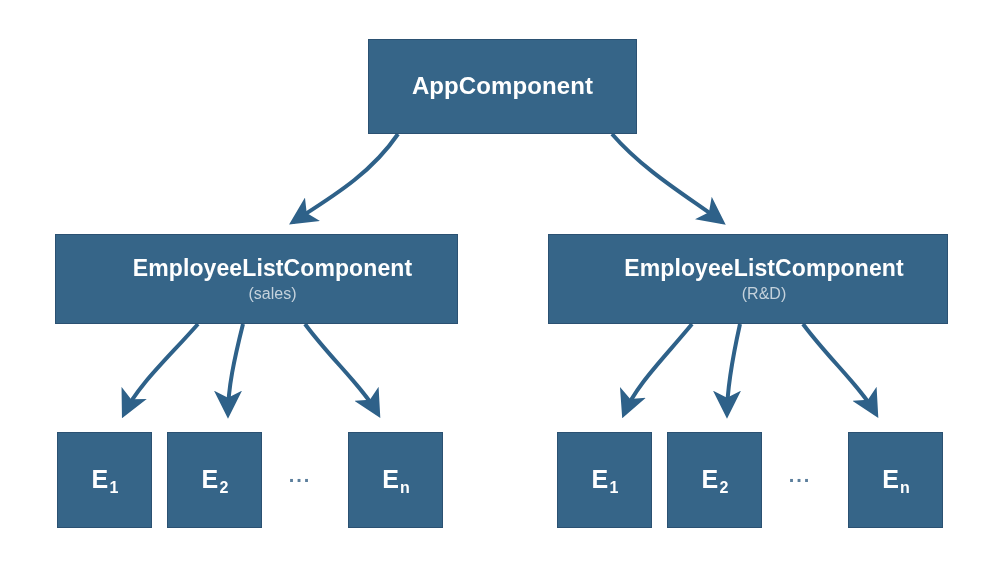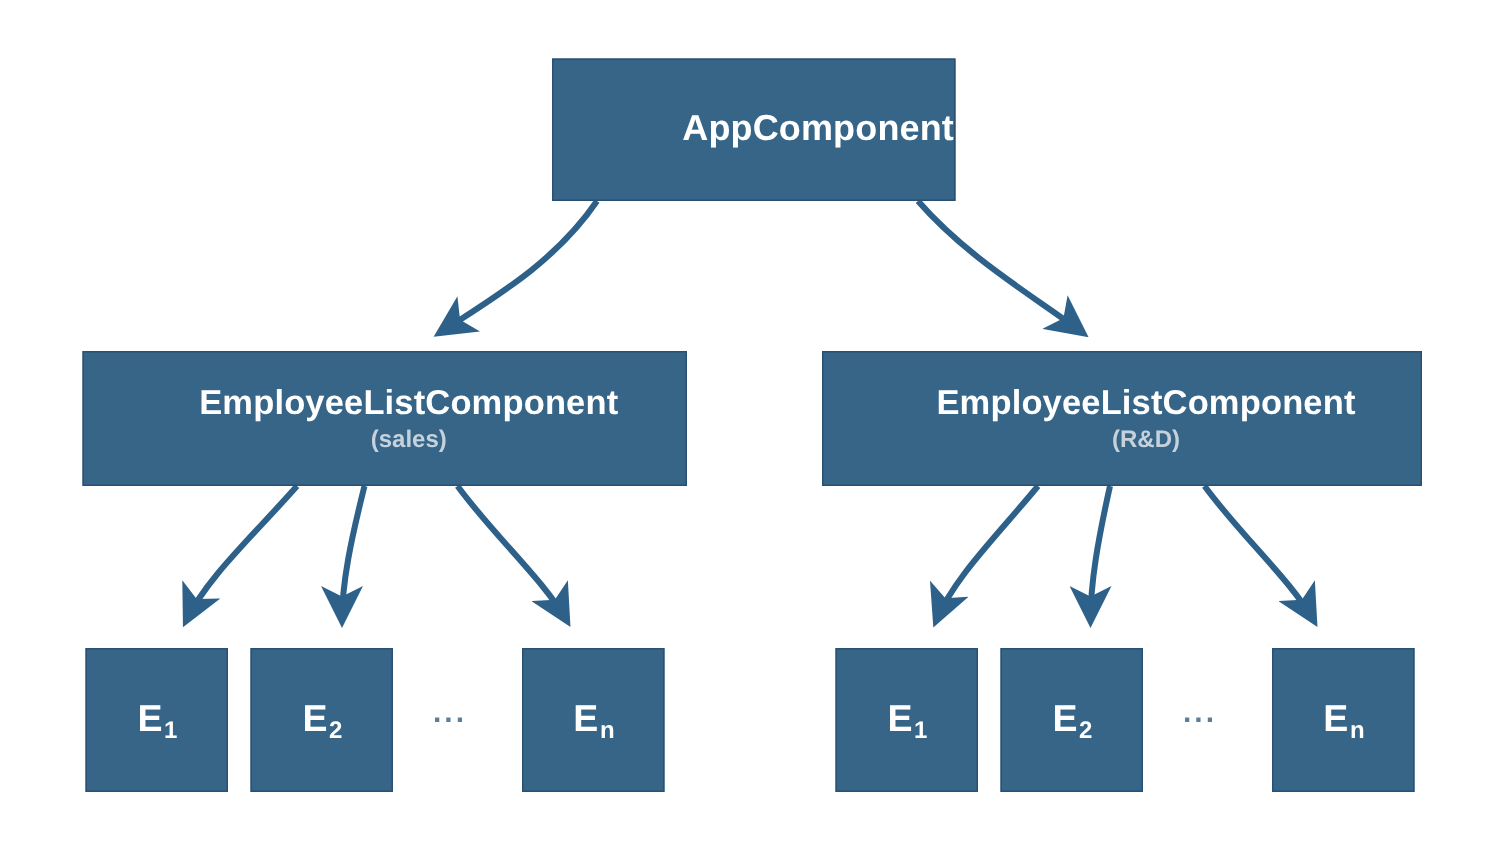--- a/index.html
+++ b/index.html
@@ -36,31 +36,30 @@
     z-index: 2;
   }
   .node-title {
     color: #ffffff;
     font-weight: bold;
     line-height: 1.1;
     letter-spacing: 0.1px;
   }
   .node-sub {
     color: #c5d2dc;
-    font-weight: bold;
+    font-weight: normal;
     line-height: 1.1;
     margin-top: 4px;
   }
   
   #node-app {
     left: 368px;
     top: 39px;
     width: 269px;
     height: 95px;
-    align-items: flex-end;
   }
   #node-app .node-title { font-size: 24px; }
   
   .list-node { top: 234px; height: 90px; padding-left: 32px; }
   #node-list-sales { left: 55px; width: 403px; }
   #node-list-rnd   { left: 548px; width: 400px; }
   .list-node .node-title { font-size: 23px; }
   .list-node .node-sub   { font-size: 16px; }
   
   .emp-node {

